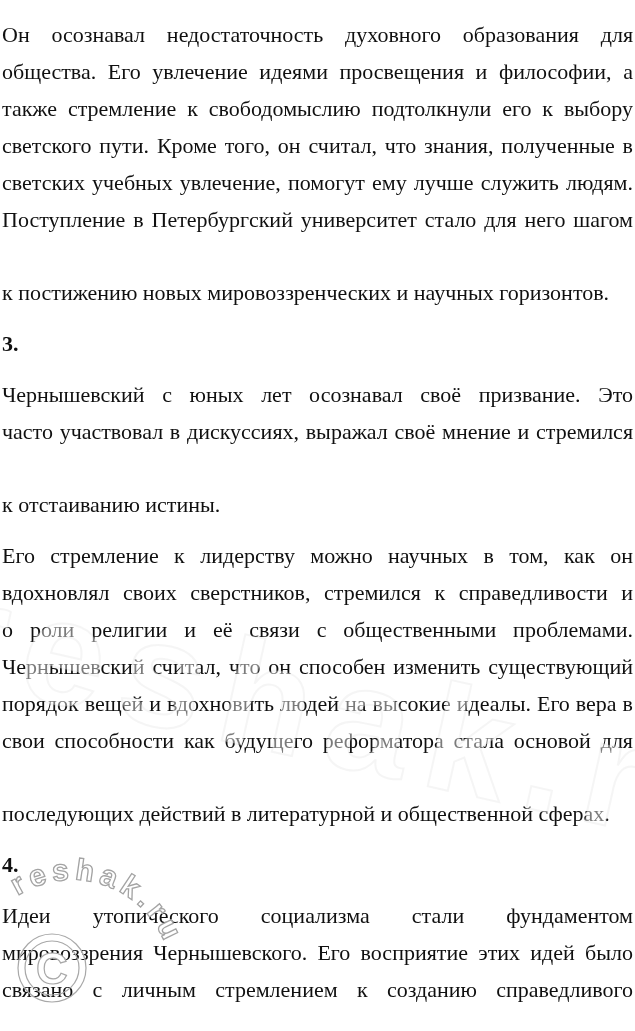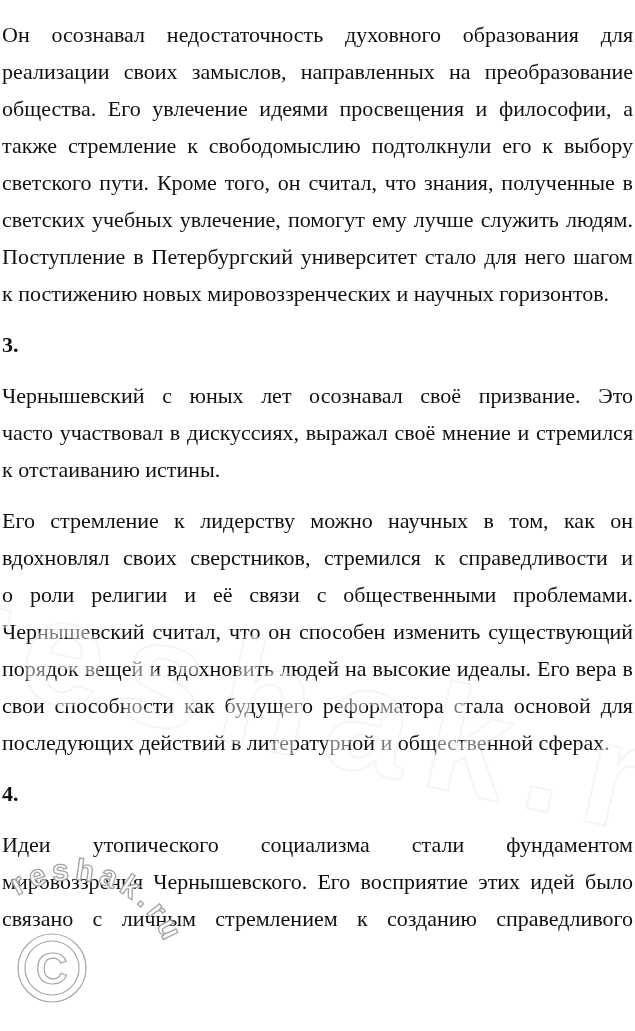--- a/index.html
+++ b/index.html
@@ -29,20 +29,21 @@
     line-height: 37px;
     font-size: 22px;
     white-space: nowrap;
     text-align: justify;
     text-align-last: justify;
     text-justify: inter-word;
     overflow: hidden;
   }
   .line.last {
     text-align-last: left;
+    margin-top: 36px;
   }
   .section-heading {
     height: 37px;
     line-height: 37px;
     font-size: 22px;
     font-weight: bold;
     margin: 0 0 14px 0;
     text-align: left;
   }
   
@@ -96,21 +97,20 @@
     stroke: #a8a8a8;
     stroke-width: 1.2px;
   }
 </style>
 </head>
 <body>
 
 <div class="page">
   <div class="para">
       <div class="line">Он осознавал недостаточность духовного образования для</div>
-      <div class="line">реализации своих замыслов, направленных на преобразование</div>
       <div class="line">общества. Его увлечение идеями просвещения и философии, а</div>
       <div class="line">также стремление к свободомыслию подтолкнули его к выбору</div>
       <div class="line">светского пути. Кроме того, он считал, что знания, полученные в</div>
       <div class="line">светских учебных увлечение, помогут ему лучше служить людям.</div>
       <div class="line">Поступление в Петербургский университет стало для него шагом</div>
       <div class="line last">к постижению новых мировоззренческих и научных горизонтов.</div>
     </div>
 
   <div class="section-heading">3.</div>
 

